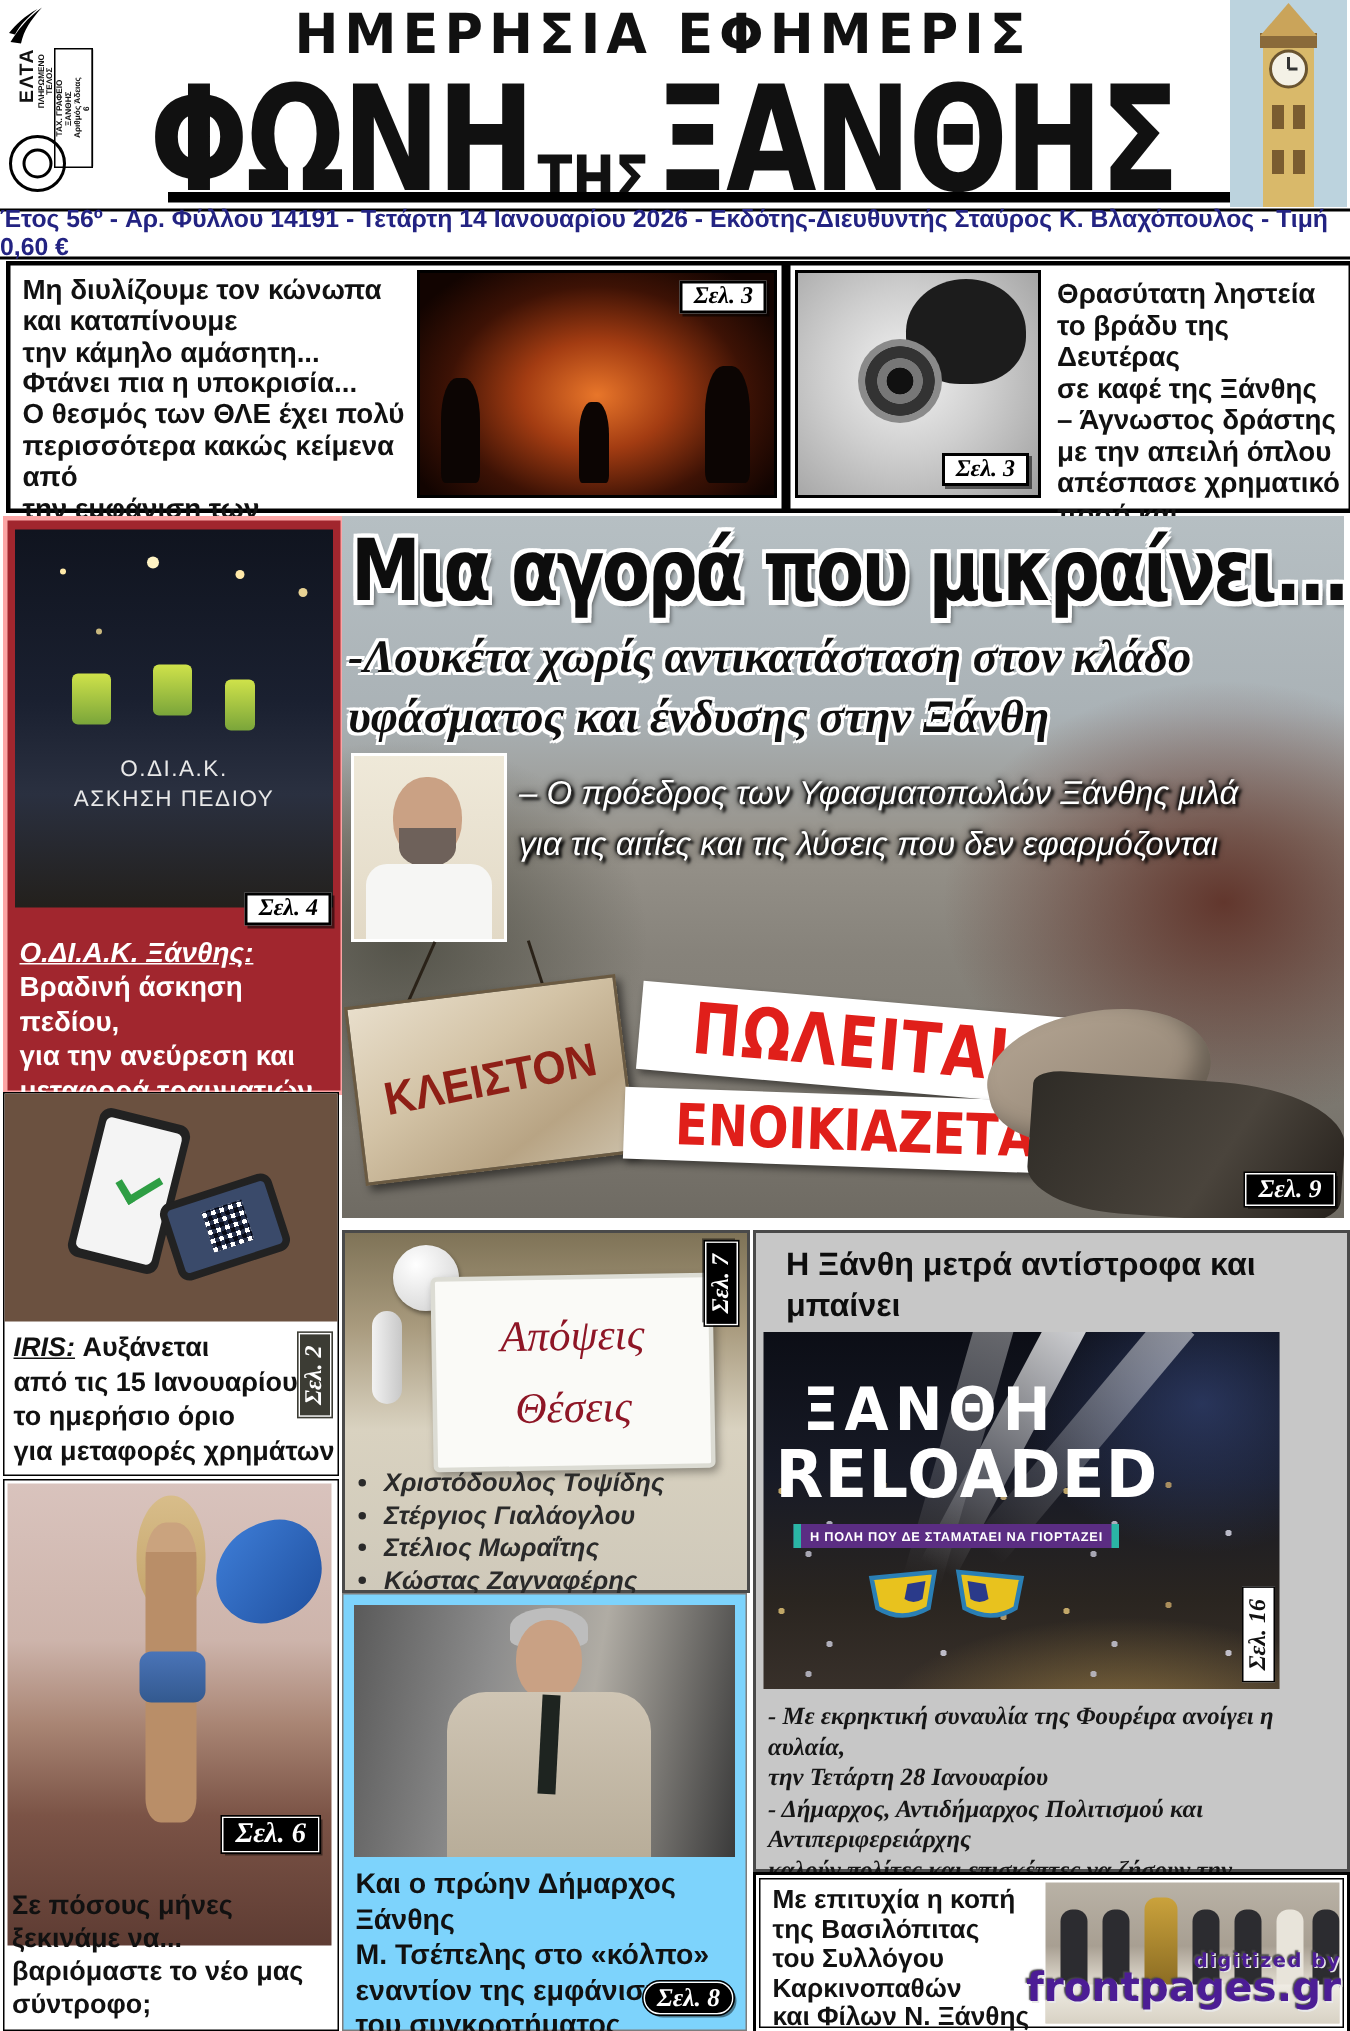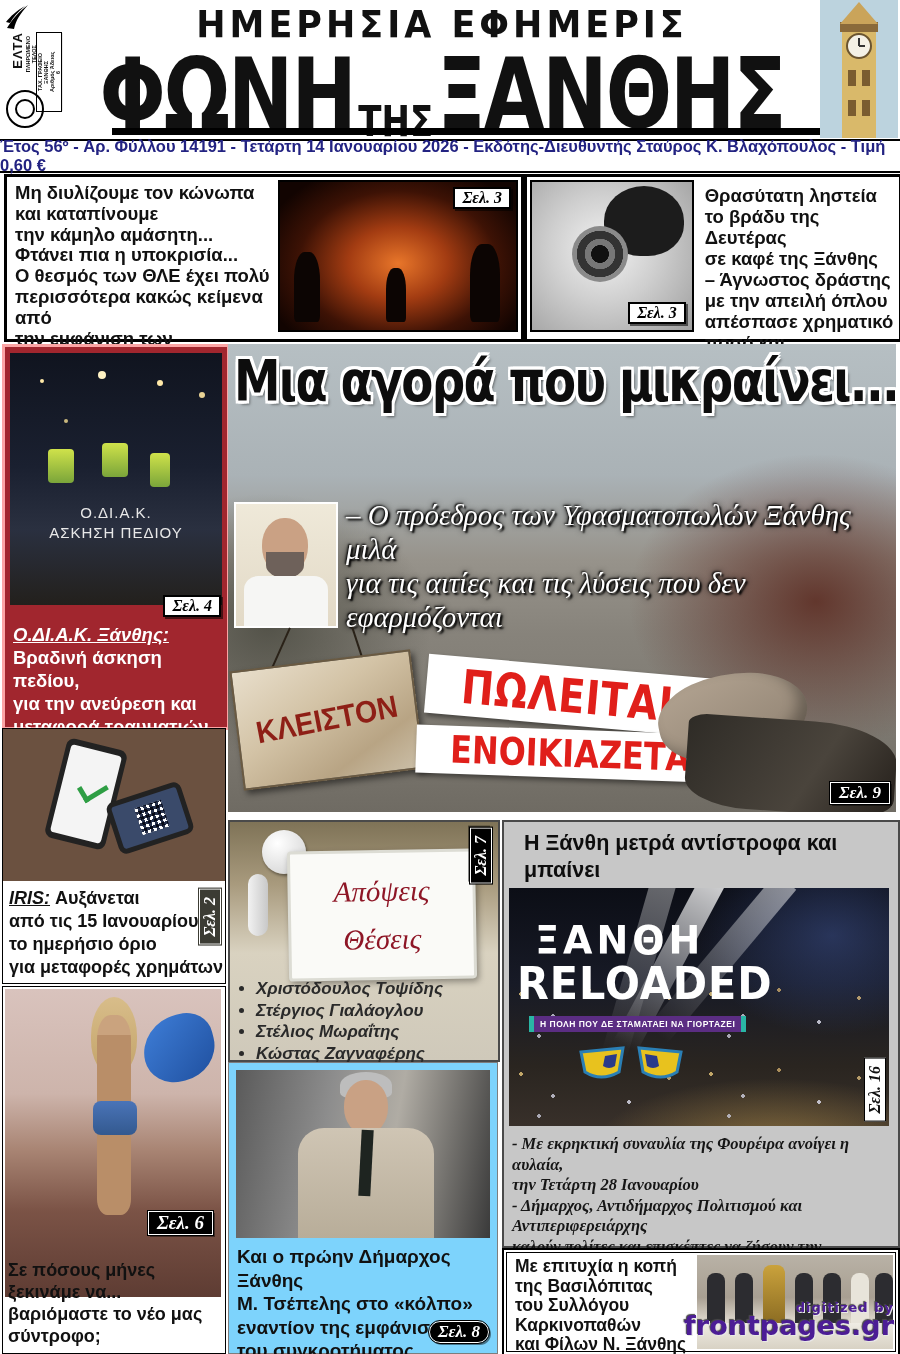--- a/index.html
+++ b/index.html
@@ -104,22 +104,22 @@
       transform:scaleX(.82);transform-origin:left top;white-space:nowrap;color:#0d0d0d;
       text-shadow:-3px -3px 0 #fff,3px -3px 0 #fff,-3px 3px 0 #fff,3px 3px 0 #fff,0 -3px 0 #fff,0 3px 0 #fff,-3px 0 0 #fff,3px 0 0 #fff,4px 4px 3px rgba(0,0,0,.5);}
   .market-sub1{position:absolute;left:4px;top:74px;font-family:"Liberation Serif",serif;font-style:italic;font-weight:bold;
       font-size:31px;line-height:40px;color:#101010;
       text-shadow:-2px -2px 0 #fff,2px -2px 0 #fff,-2px 2px 0 #fff,2px 2px 0 #fff,0 2px 0 #fff,0 -2px 0 #fff;}
   .market-portrait{position:absolute;left:6px;top:158px;width:100px;height:122px;border:2px solid #fff;overflow:hidden;
       background:linear-gradient(180deg,#efe9d9 0%,#e2d9c6 100%);}
   .portrait-head{position:absolute;left:26px;top:14px;width:46px;height:56px;background:#caa184;border-radius:48%;}
   .portrait-beard{position:absolute;left:30px;top:48px;width:38px;height:26px;background:#6e615a;border-radius:0 0 50% 50%;}
   .portrait-shirt{position:absolute;left:8px;top:72px;width:84px;height:50px;background:#f6f6f4;border-radius:14px 14px 0 0;}
-  .market-sub2{position:absolute;left:118px;top:154px;font-family:Liberation Serif, serif;font-style:italic;
-      font-size:29px;line-height:34px;color:#fff;text-shadow:2px 2px 2px #000,-1px -1px 2px #000,0 0 6px #000;}
+  .market-sub2{position:absolute;left:118px;top:168px;font-family:Liberation Sans, sans-serif;font-style:italic;
+      font-size:22px;line-height:34px;color:#fff;text-shadow:2px 2px 2px #000,-1px -1px 2px #000,0 0 6px #000;}
   .kleiston-sign{position:absolute;left:8px;top:316px;width:178px;height:116px;transform:rotate(-7deg);
       background:linear-gradient(150deg,#e8decb 0%,#d3c3a6 40%,#b8a484 75%,#cbbfa8 100%);
       border:2px solid #6a5a42;box-shadow:3px 4px 6px rgba(0,0,0,.5);display:flex;align-items:center;justify-content:center;}
   .kleiston-text{font-weight:900;font-size:31px;color:#8e1f16;letter-spacing:0;transform:rotate(-4deg) scaleX(.92);}
   .rope{position:absolute;width:2px;height:44px;background:#2a2218;top:282px;}
   .rope1{left:52px;transform:rotate(24deg);}
   .rope2{left:130px;transform:rotate(-18deg);}
   .sale-box{position:absolute;left:198px;top:322px;background:#fff;padding:2px 12px;transform:rotate(5deg);box-shadow:2px 3px 5px rgba(0,0,0,.45);}
   .sale-text{font-family:"DejaVu Sans",sans-serif;font-weight:900;font-size:47px;color:#e01f1a;letter-spacing:1px;transform:scaleX(.82);transform-origin:center;display:inline-block;}
   .rent-box{position:absolute;left:188px;top:386px;background:#fff;padding:2px 10px;transform:rotate(2deg);box-shadow:2px 3px 5px rgba(0,0,0,.45);}
@@ -148,21 +148,21 @@
   .ts-head{position:absolute;left:108px;top:10px;width:44px;height:54px;background:#c9a184;border-radius:48%;}
   .ts-hair{position:absolute;left:104px;top:2px;width:52px;height:26px;background:#bdbdbd;border-radius:50% 50% 20% 20%;}
   .ts-suit{position:absolute;left:62px;top:58px;width:136px;height:110px;background:linear-gradient(180deg,#cfc5b4,#b8ad99);border-radius:26px 26px 0 0;}
   .ts-tie{position:absolute;left:124px;top:60px;width:12px;height:66px;background:#1e2420;transform:rotate(3deg);}
   .tsepelis-text{position:absolute;left:8px;top:182px;font-size:19px;font-weight:bold;line-height:23.5px;}
   .tsepelis-badge{position:absolute;right:8px;bottom:10px;border-radius:11px;}
 
   
   .story-carnival{left:502px;top:820px;width:394px;height:424px;background:#c7c7c7;border:2px solid #4a4a4a;}
   .carnival-headline{padding:8px 6px 4px 20px;font-size:21.5px;font-weight:900;line-height:27px;color:#0d0d0d;}
-  .carnival-photo{position:absolute;left:5px;top:66px;width:380px;height:238px;overflow:hidden;
+  .carnival-photo{position:absolute;left:5px;top:66px;width:344px;height:238px;overflow:hidden;
       background:
         radial-gradient(ellipse 80% 50% at 70% 110%,rgba(214,170,80,.5) 0%,rgba(214,170,80,0) 60%),
         radial-gradient(ellipse 50% 60% at 85% 20%,rgba(60,80,140,.55) 0%,rgba(0,0,0,0) 70%),
         linear-gradient(180deg,#0c0e16 0%,#171a26 40%,#2a2520 75%,#38302a 100%);}
   .beam{position:absolute;left:150px;top:-30px;width:26px;height:200px;background:linear-gradient(180deg,rgba(255,255,255,.85),rgba(255,255,255,0));transform:rotate(28deg);}
   .beam2{left:200px;transform:rotate(40deg);opacity:.6;}
   .beam3{left:120px;transform:rotate(16deg);opacity:.5;}
   .crowd-dots{position:absolute;left:0;right:0;bottom:0;height:150px;opacity:.8;
       background:
         radial-gradient(circle 2px at 12px 18px,#e8c87a 98%,transparent),radial-gradient(circle 2px at 44px 40px,#d0d0e0 98%,transparent),
@@ -323,20 +323,22 @@
       <div class="figure-body"></div>
       <div class="figure-shorts"></div>
       <span class="badge badge-black partner-badge">Σελ. 6</span>
     </div>
     <div class="partner-text preline">Σε πόσους μήνες ξεκινάμε να...
 βαριόμαστε το νέο μας σύντροφο;</div>
   </div>
 
   <div class="abs story-market">
     <div class="market-headline">Μια αγορά που μικραίνει...</div>
+    <div class="market-sub1 preline">-Λουκέτα χωρίς αντικατάσταση στον κλάδο
+υφάσματος και ένδυσης στην Ξάνθη</div>
     <div class="market-portrait">
       <div class="portrait-head"></div>
       <div class="portrait-beard"></div>
       <div class="portrait-shirt"></div>
     </div>
     <div class="market-sub2 preline">– Ο πρόεδρος των Υφασματοπωλών Ξάνθης μιλά
 για τις αιτίες και τις λύσεις που δεν εφαρμόζονται</div>
     <div class="rope rope1"></div>
     <div class="rope rope2"></div>
     <div class="kleiston-sign">

